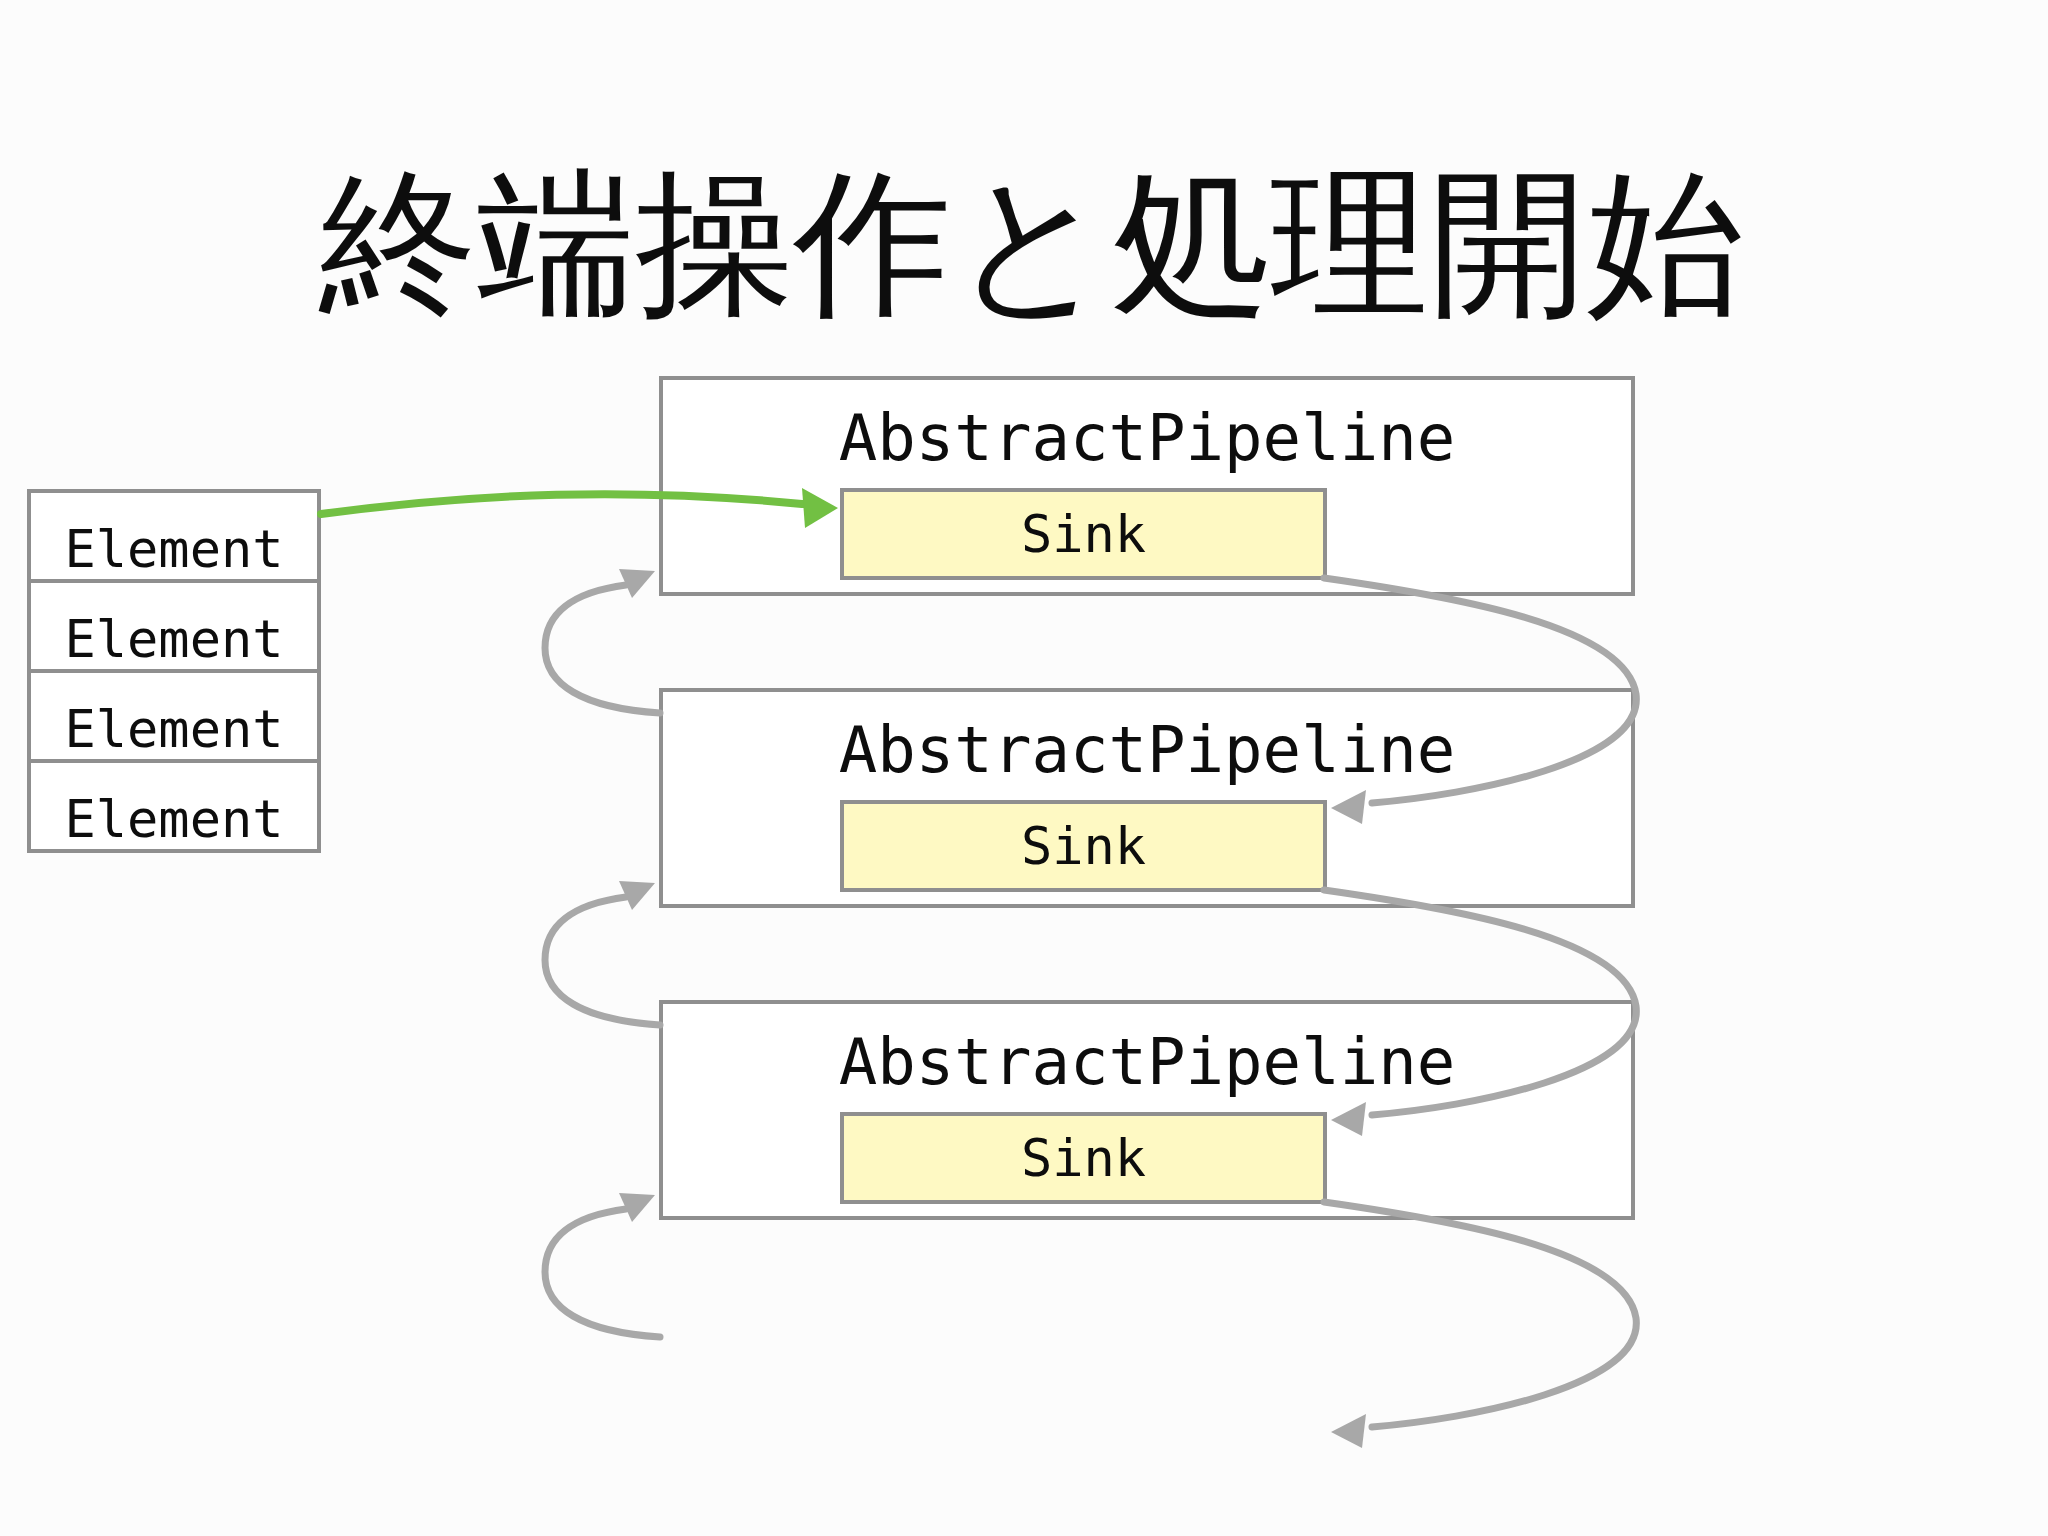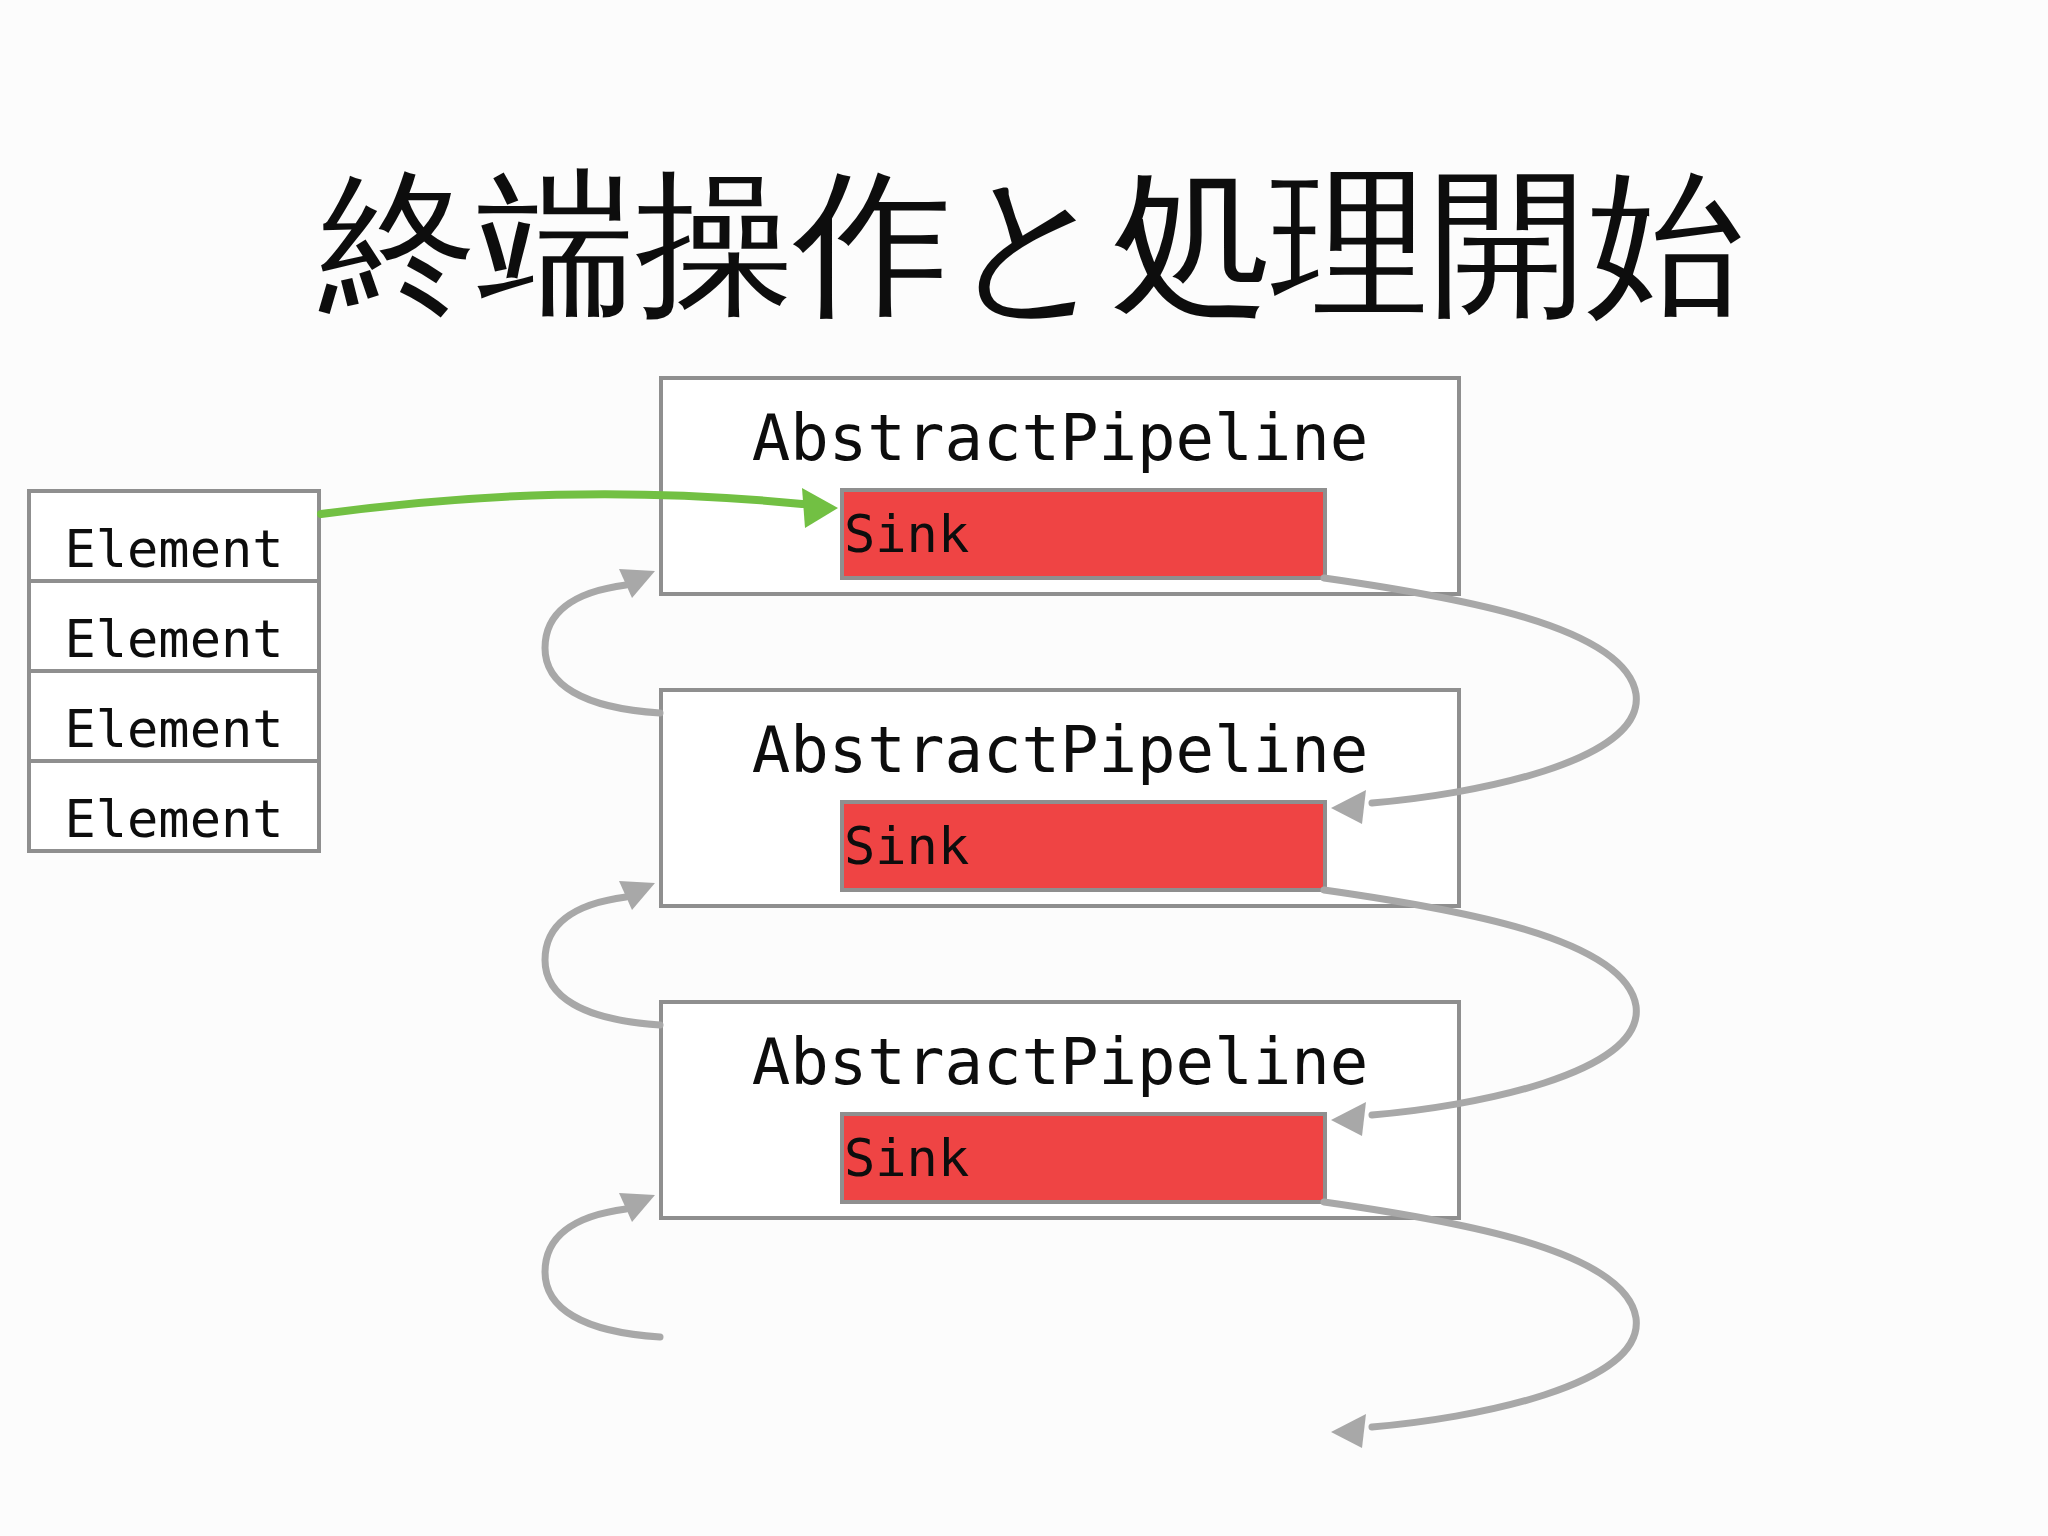--- a/index.html
+++ b/index.html
@@ -39,21 +39,21 @@
     background: #ffffff;
     display: flex;
     align-items: flex-end;
     justify-content: center;
     font-size: 52px;
   }
   .element-row:first-child { margin-top: 0; }
   .pipeline {
     position: absolute;
     left: 659px;
-    width: 802px;
+    width: 976px;
     height: 220px;
     box-sizing: border-box;
     border: 4px solid var(--box-border, #8f8f8f);
     background: #ffffff;
   }
   .p1 { top: 376px; }
   .p2 { top: 688px; }
   .p3 { top: 1000px; }
   .p4 { top: 1312px; }
   .plabel {
@@ -67,23 +67,24 @@
     white-space: nowrap;
   }
   .sink {
     position: absolute;
     left: 177px;
     top: 108px;
     width: 487px;
     height: 92px;
     box-sizing: border-box;
     border: 4px solid var(--box-border, #8f8f8f);
-    background: #ef4444;
+    background: #fef9c3;
     display: flex;
     align-items: center;
+    justify-content: center;
     font-size: 52px;
     white-space: nowrap;
   }
   .arrows {
     position: absolute;
     left: 0; top: 0;
     width: 2048px;
     height: 1536px;
     pointer-events: none;
   }

